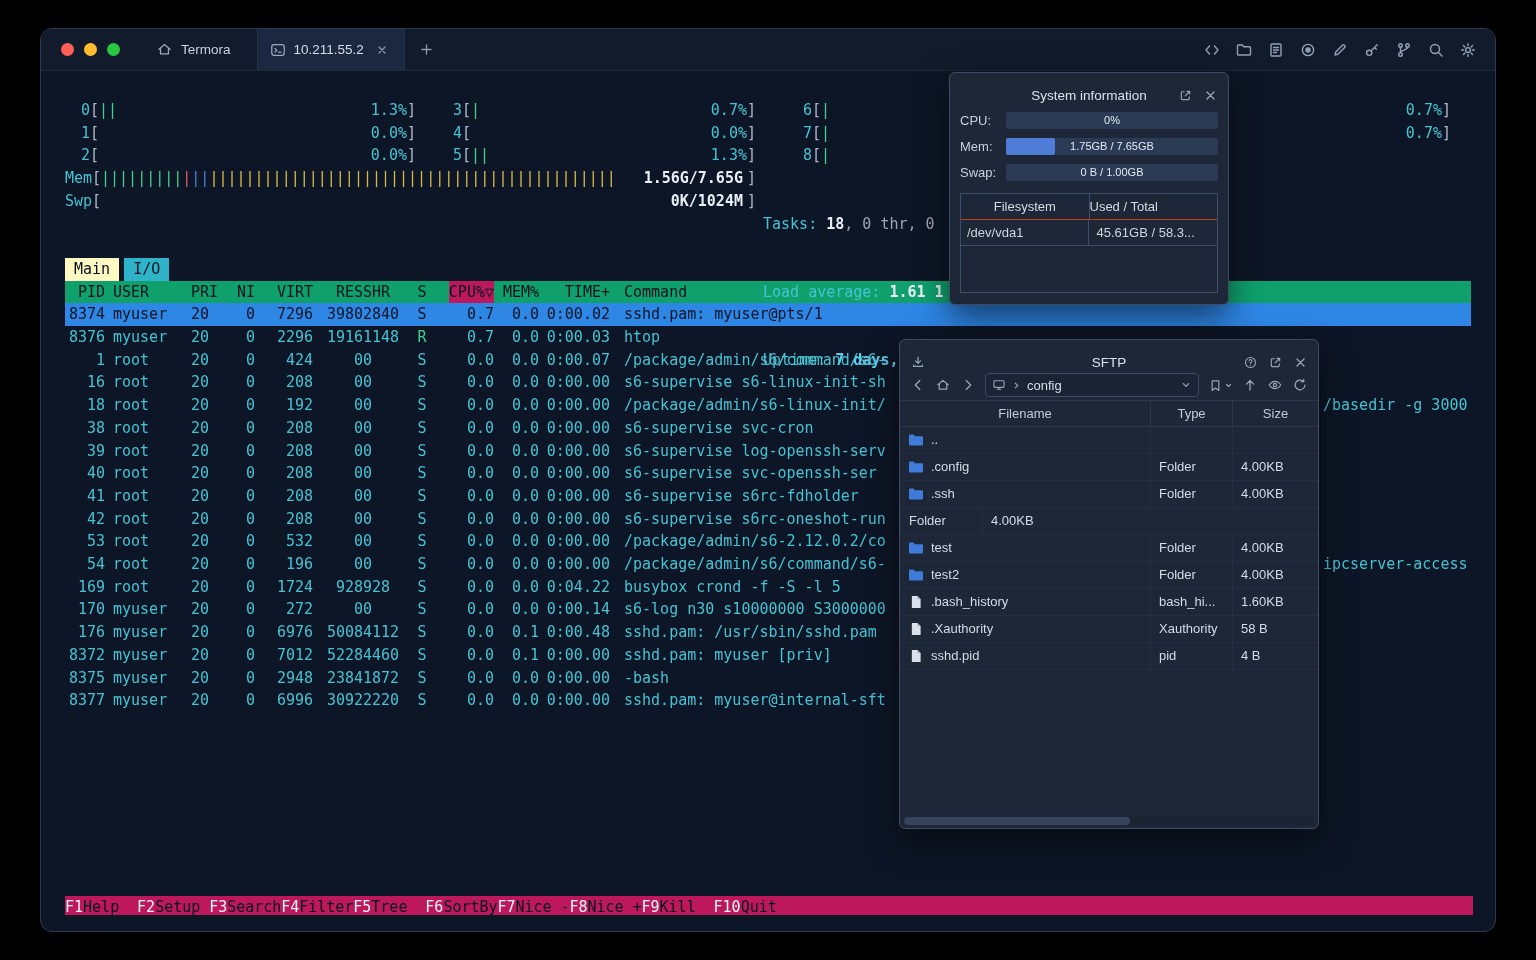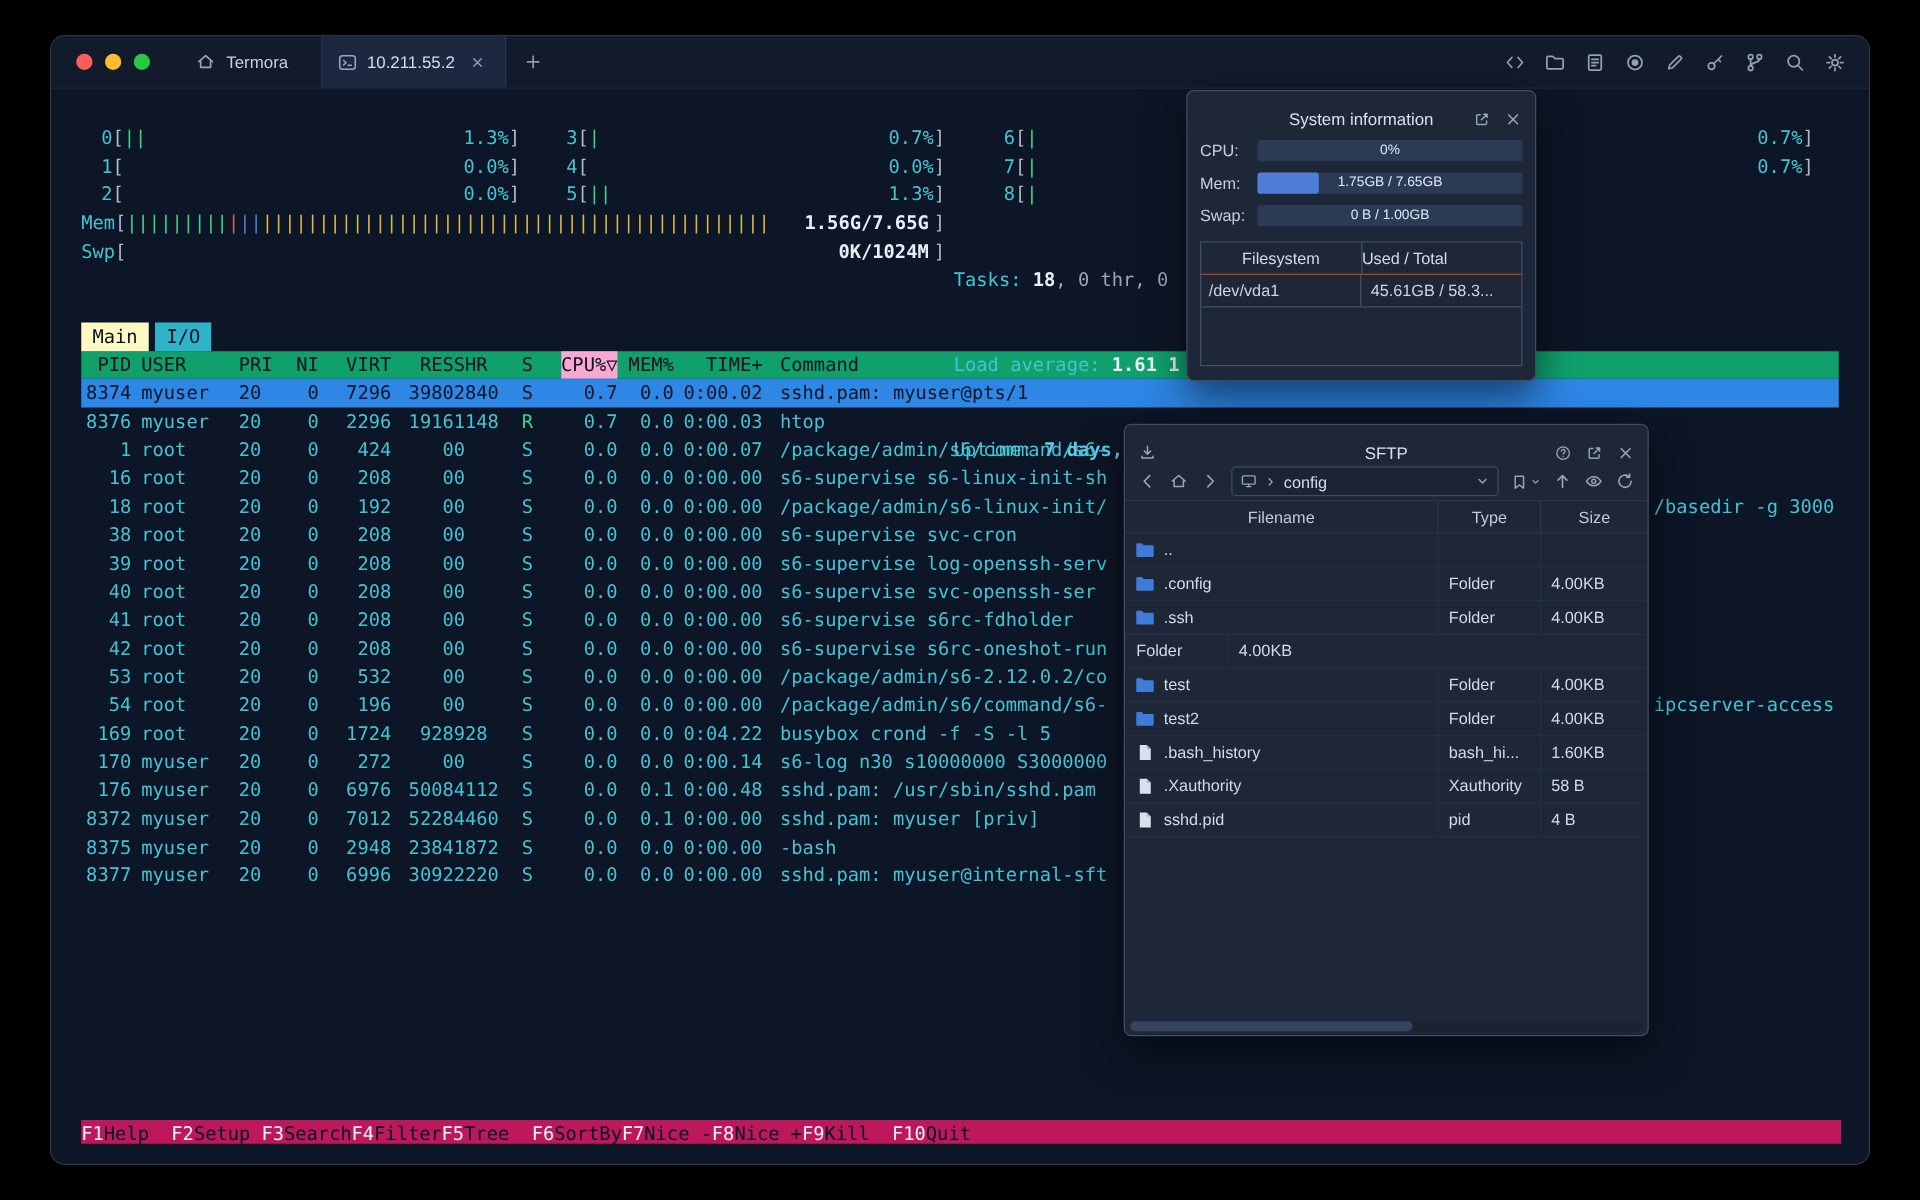--- a/index.html
+++ b/index.html
@@ -39,21 +39,21 @@
 .bar-inner{flex:1;position:relative;overflow:hidden;white-space:pre}
 .bar-val{position:absolute;right:4px;top:0;color:#E8EDF6;font-weight:bold}
 .pg{color:#43D08A}.pr{color:#E25D6A}.pb{color:#4E7CD6}.py{color:#D8B94A}
 .line-spacer{height:22.7px}
 .stats{position:absolute;left:698px;top:68.1px;white-space:pre}
 .up-val{color:#62CBEE;font-weight:bold}
 .screen-tabs{height:22.7px;display:flex;margin-top:22.7px}
 .scr-main{background:#fef9c3;color:#07121F;padding:0 9px;cursor:pointer}
 .scr-io{background:#2FB3C9;color:#07121F;padding:0 9px;margin-left:5px;cursor:pointer}
 .phead{display:flex;background:#0FA06C;color:#07121F;white-space:pre}
-.sortcell{background:#f9a8d4;display:inline-block}
+.sortcell{background:#be185d;display:inline-block}
 .prow{display:flex;white-space:pre;position:relative}
 .prow.selected{background:#2E86E5}
 .prow.selected span{color:#0A1526}
 .c-pid{width:40px;text-align:right}
 .c-user{width:86px;padding-left:8px}
 .c-pri{width:32px;text-align:left}
 .c-ni{width:32px;text-align:right}
 .c-virt{width:58px;text-align:right}
 .c-res{width:50px;text-align:right}
 .c-shr{width:50px;text-align:left}

